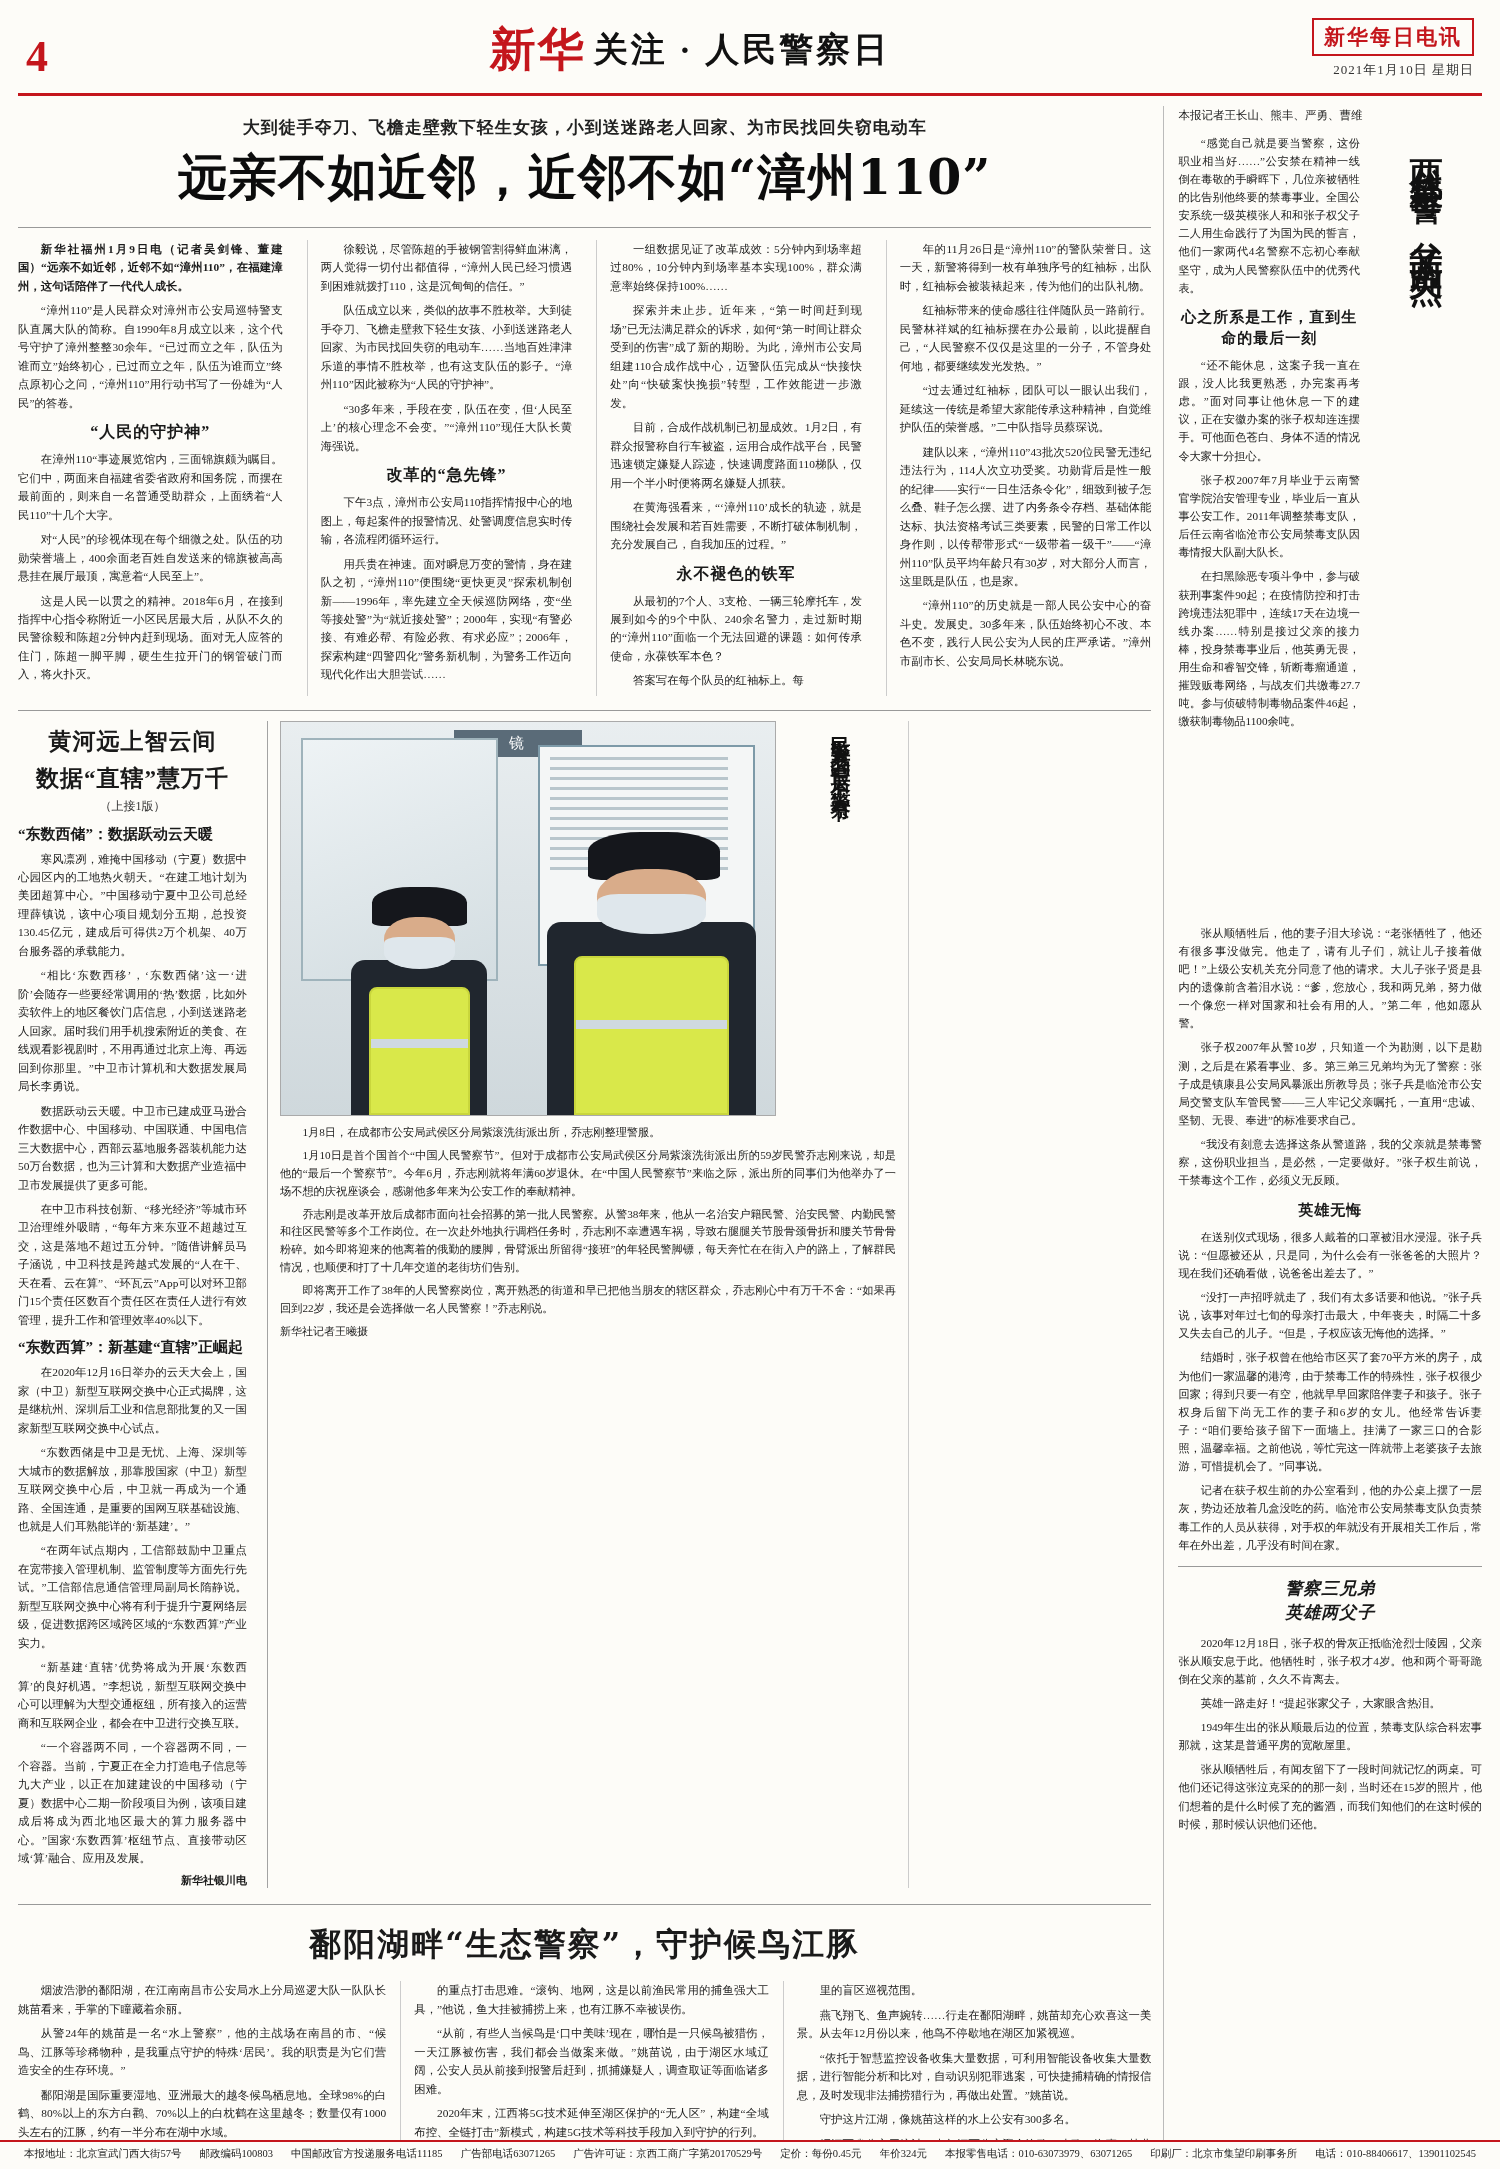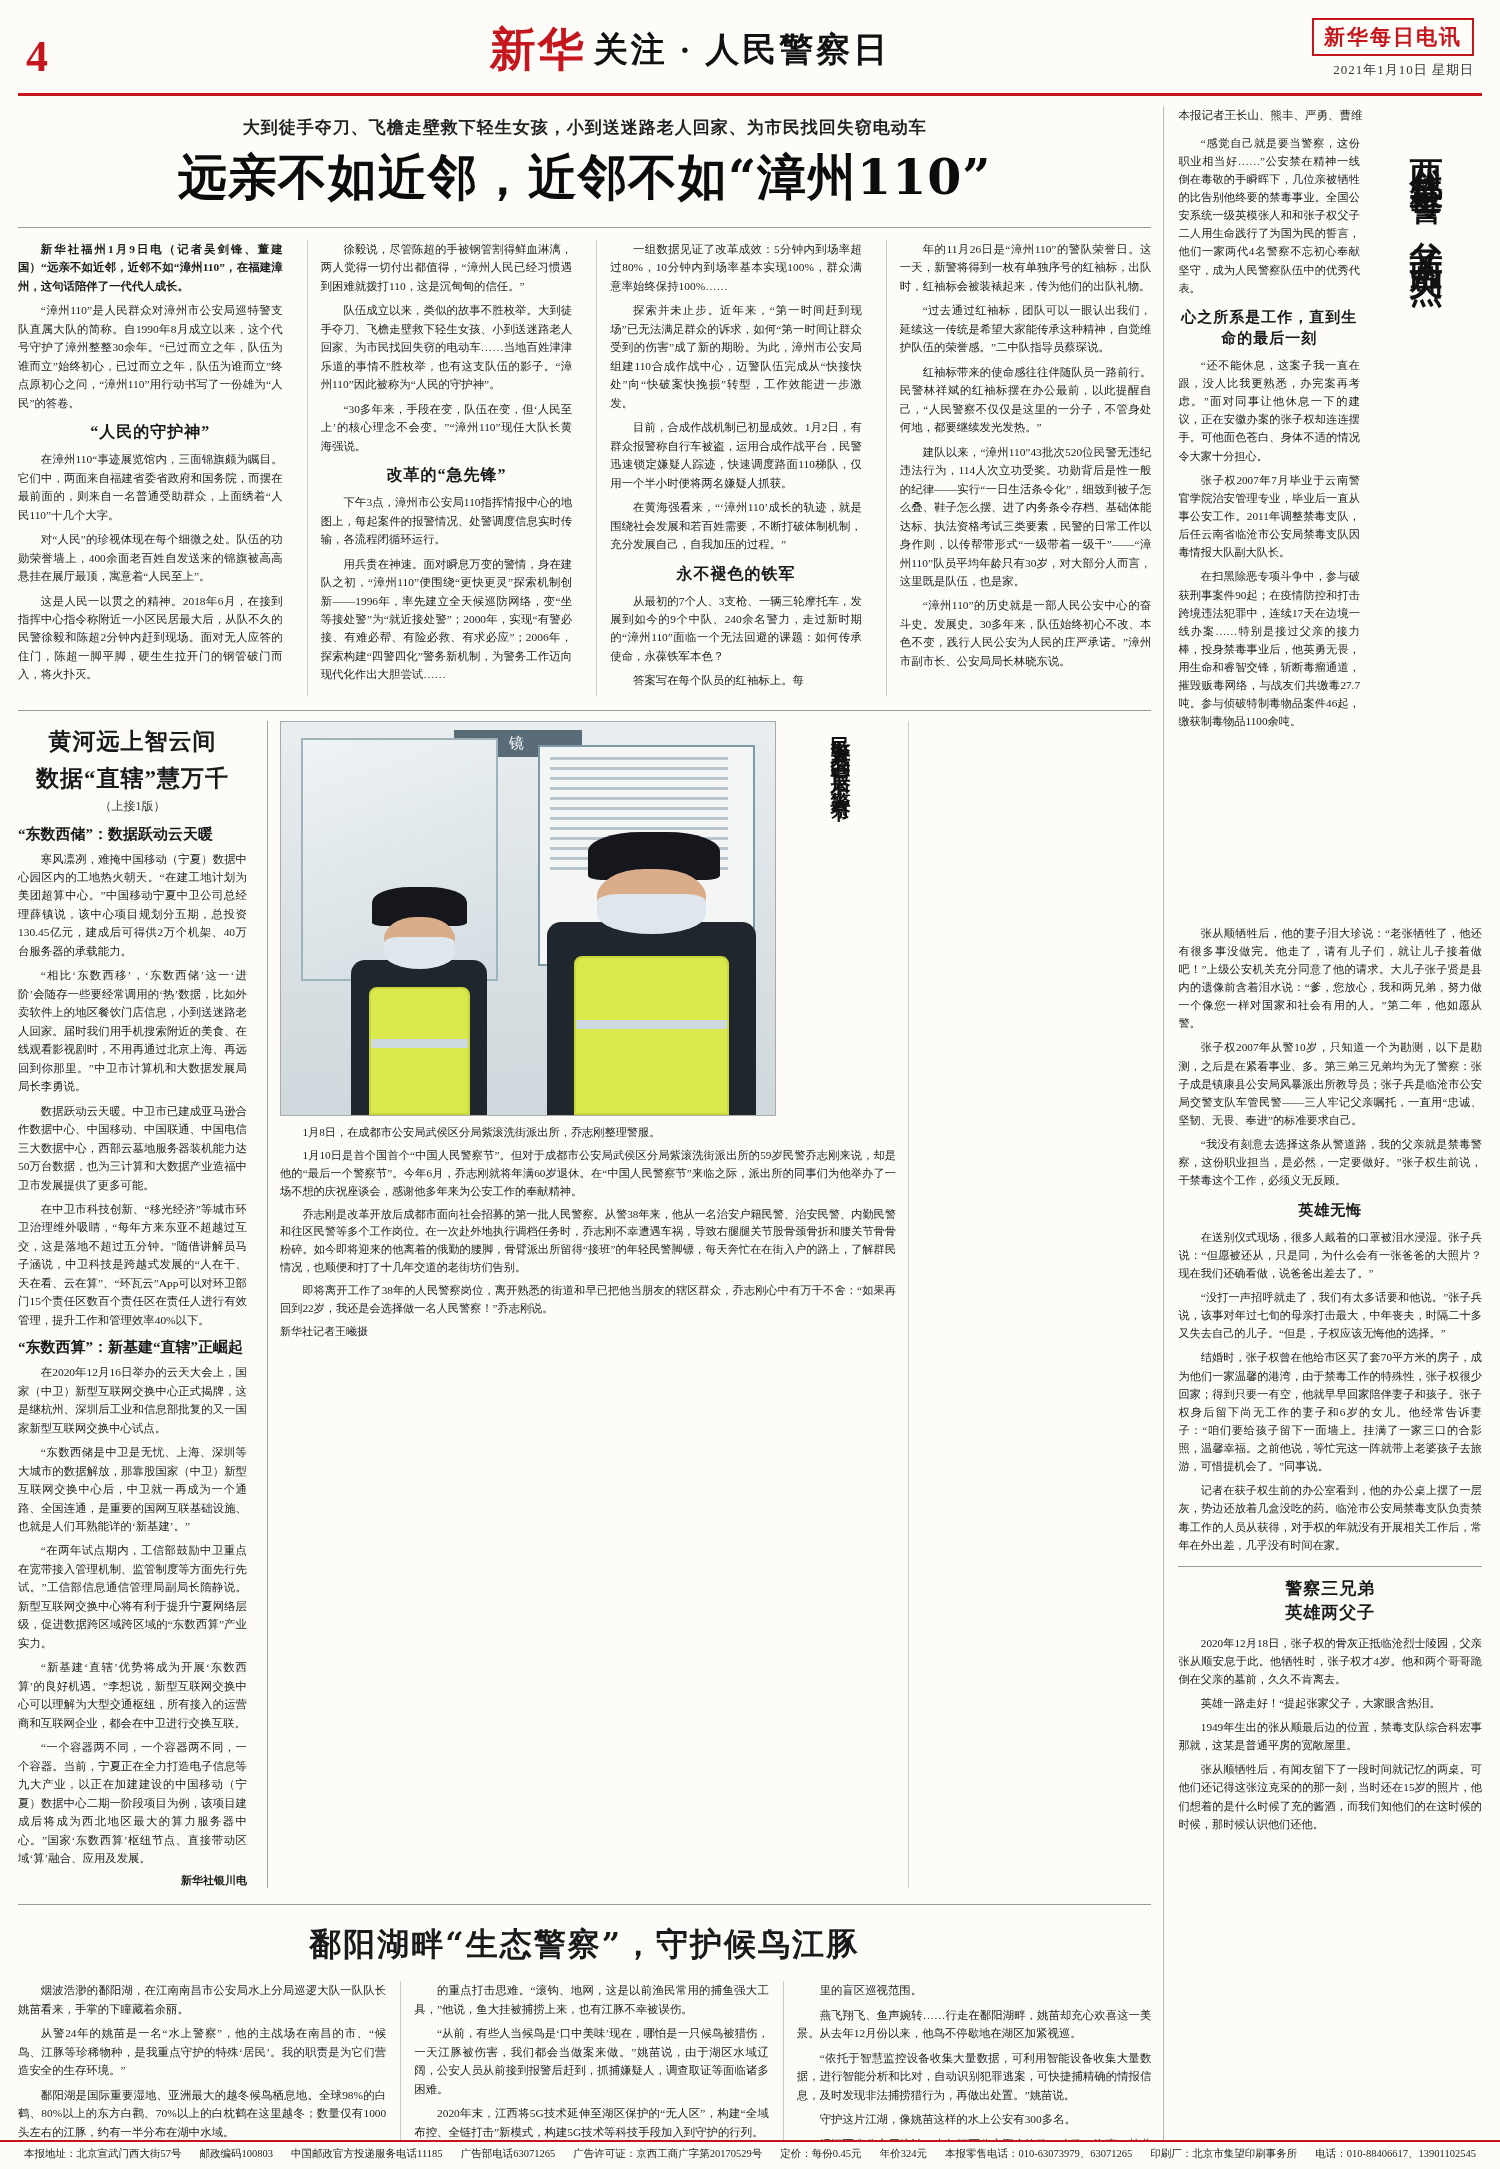--- a/index.html
+++ b/index.html
@@ -194,21 +194,21 @@
     font-size:15px; font-weight:bold; text-align:center;
     margin:10px 0 7px 0; letter-spacing:1px; line-height:1.4;
   }
   p.rtx {
     font-size:11.2px; line-height:1.62; text-align:justify;
     margin:0 0 6px 0; text-indent:2em;
   }
   .rz-divider { border-top:1px solid #999; margin:12px 0 10px 0; }
   .rz-sub-title {
     font-size:17px; font-weight:bold; text-align:center;
-    line-height:1.4; margin:6px 0 9px 0; letter-spacing:1px;
+    line-height:1.4; margin:6px 0 9px 0; letter-spacing:1px;font-style:italic;
   }
 
   
   .footer {
     position:absolute; left:0; bottom:0; width:1500px;
     border-top:2px solid #c4161c;
     font-size:10.5px; color:#222;
     padding:5px 24px 8px 24px;
     display:flex; justify-content:space-between; align-items:center;
     background:#fdfcf8;
@@ -261,22 +261,22 @@
           <p class="tx">一组数据见证了改革成效：5分钟内到场率超过80%，10分钟内到场率基本实现100%，群众满意率始终保持100%……</p>
           <p class="tx">探索并未止步。近年来，“第一时间赶到现场”已无法满足群众的诉求，如何“第一时间让群众受到的伤害”成了新的期盼。为此，漳州市公安局组建110合成作战中心，迈警队伍完成从“快接快处”向“快破案快挽损”转型，工作效能进一步激发。</p>
           <p class="tx">目前，合成作战机制已初显成效。1月2日，有群众报警称自行车被盗，运用合成作战平台，民警迅速锁定嫌疑人踪迹，快速调度路面110梯队，仅用一个半小时便将两名嫌疑人抓获。</p>
           <p class="tx">在黄海强看来，“‘漳州110’成长的轨迹，就是围绕社会发展和若百姓需要，不断打破体制机制，充分发展自己，自我加压的过程。”</p>
           <div class="sub-h">永不褪色的铁军</div>
           <p class="tx">从最初的7个人、3支枪、一辆三轮摩托车，发展到如今的9个中队、240余名警力，走过新时期的“漳州110”面临一个无法回避的课题：如何传承使命，永葆铁军本色？</p>
           <p class="tx">答案写在每个队员的红袖标上。每</p>
         </div>
         <div class="col-sep">
           <p class="tx">年的11月26日是“漳州110”的警队荣誉日。这一天，新警将得到一枚有单独序号的红袖标，出队时，红袖标会被装裱起来，传为他们的出队礼物。</p>
+          <p class="tx">红袖标带来的使命感往往伴随队员一路前行。民警林祥斌的红袖标摆在办公最前，以此提醒自己，“人民警察不仅仅是这里的一分子，不管身处何地，都要继续发光发热。”</p>
           <p class="tx">“过去通过红袖标，团队可以一眼认出我们，延续这一传统是希望大家能传承这种精神，自觉维护队伍的荣誉感。”二中队指导员蔡琛说。</p>
-          <p class="tx">红袖标带来的使命感往往伴随队员一路前行。民警林祥斌的红袖标摆在办公最前，以此提醒自己，“人民警察不仅仅是这里的一分子，不管身处何地，都要继续发光发热。”</p>
           <p class="tx">建队以来，“漳州110”43批次520位民警无违纪违法行为，114人次立功受奖。功勋背后是性一般的纪律——实行“一日生活条令化”，细致到被子怎么叠、鞋子怎么摆、进了内务条令存档、基础体能达标、执法资格考试三类要素，民警的日常工作以身作则，以传帮带形式“一级带着一级干”——“漳州110”队员平均年龄只有30岁，对大部分人而言，这里既是队伍，也是家。</p>
           <p class="tx">“漳州110”的历史就是一部人民公安中心的奋斗史。发展史。30多年来，队伍始终初心不改、本色不变，践行人民公安为人民的庄严承诺。”漳州市副市长、公安局局长林晓东说。</p>
         </div>
       </div>
 
       <div class="mid-band">
 
         <div class="mid-left">
           <div class="ml-title">黄河远上智云间</div>
           <div class="ml-title">数据“直辖”慧万千</div>

